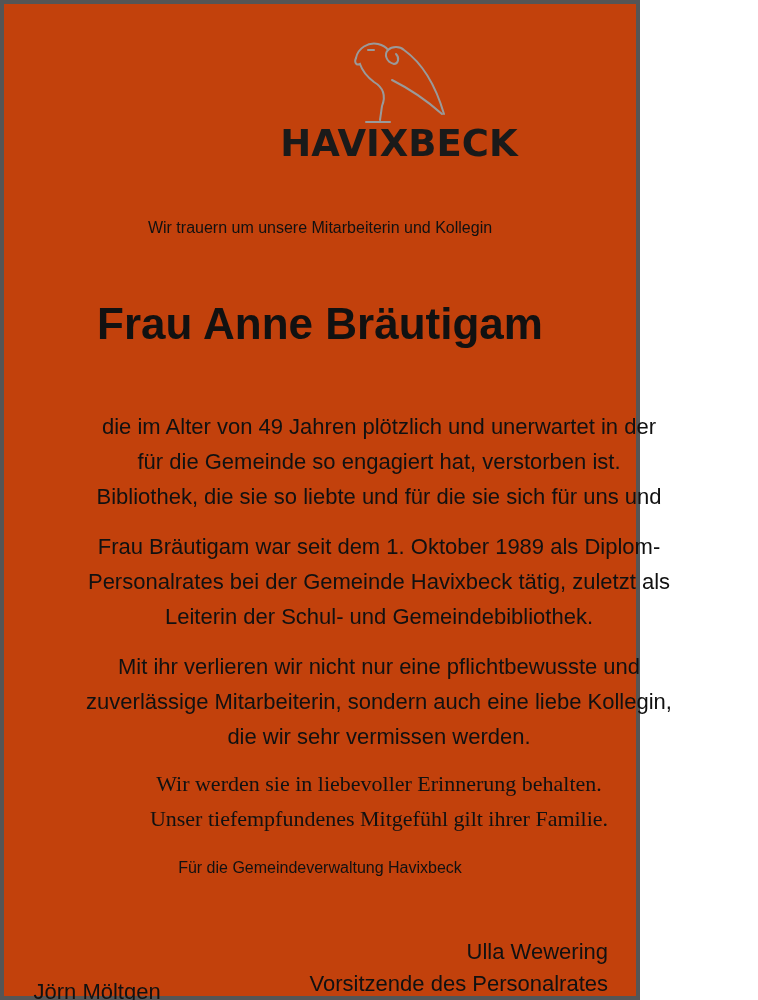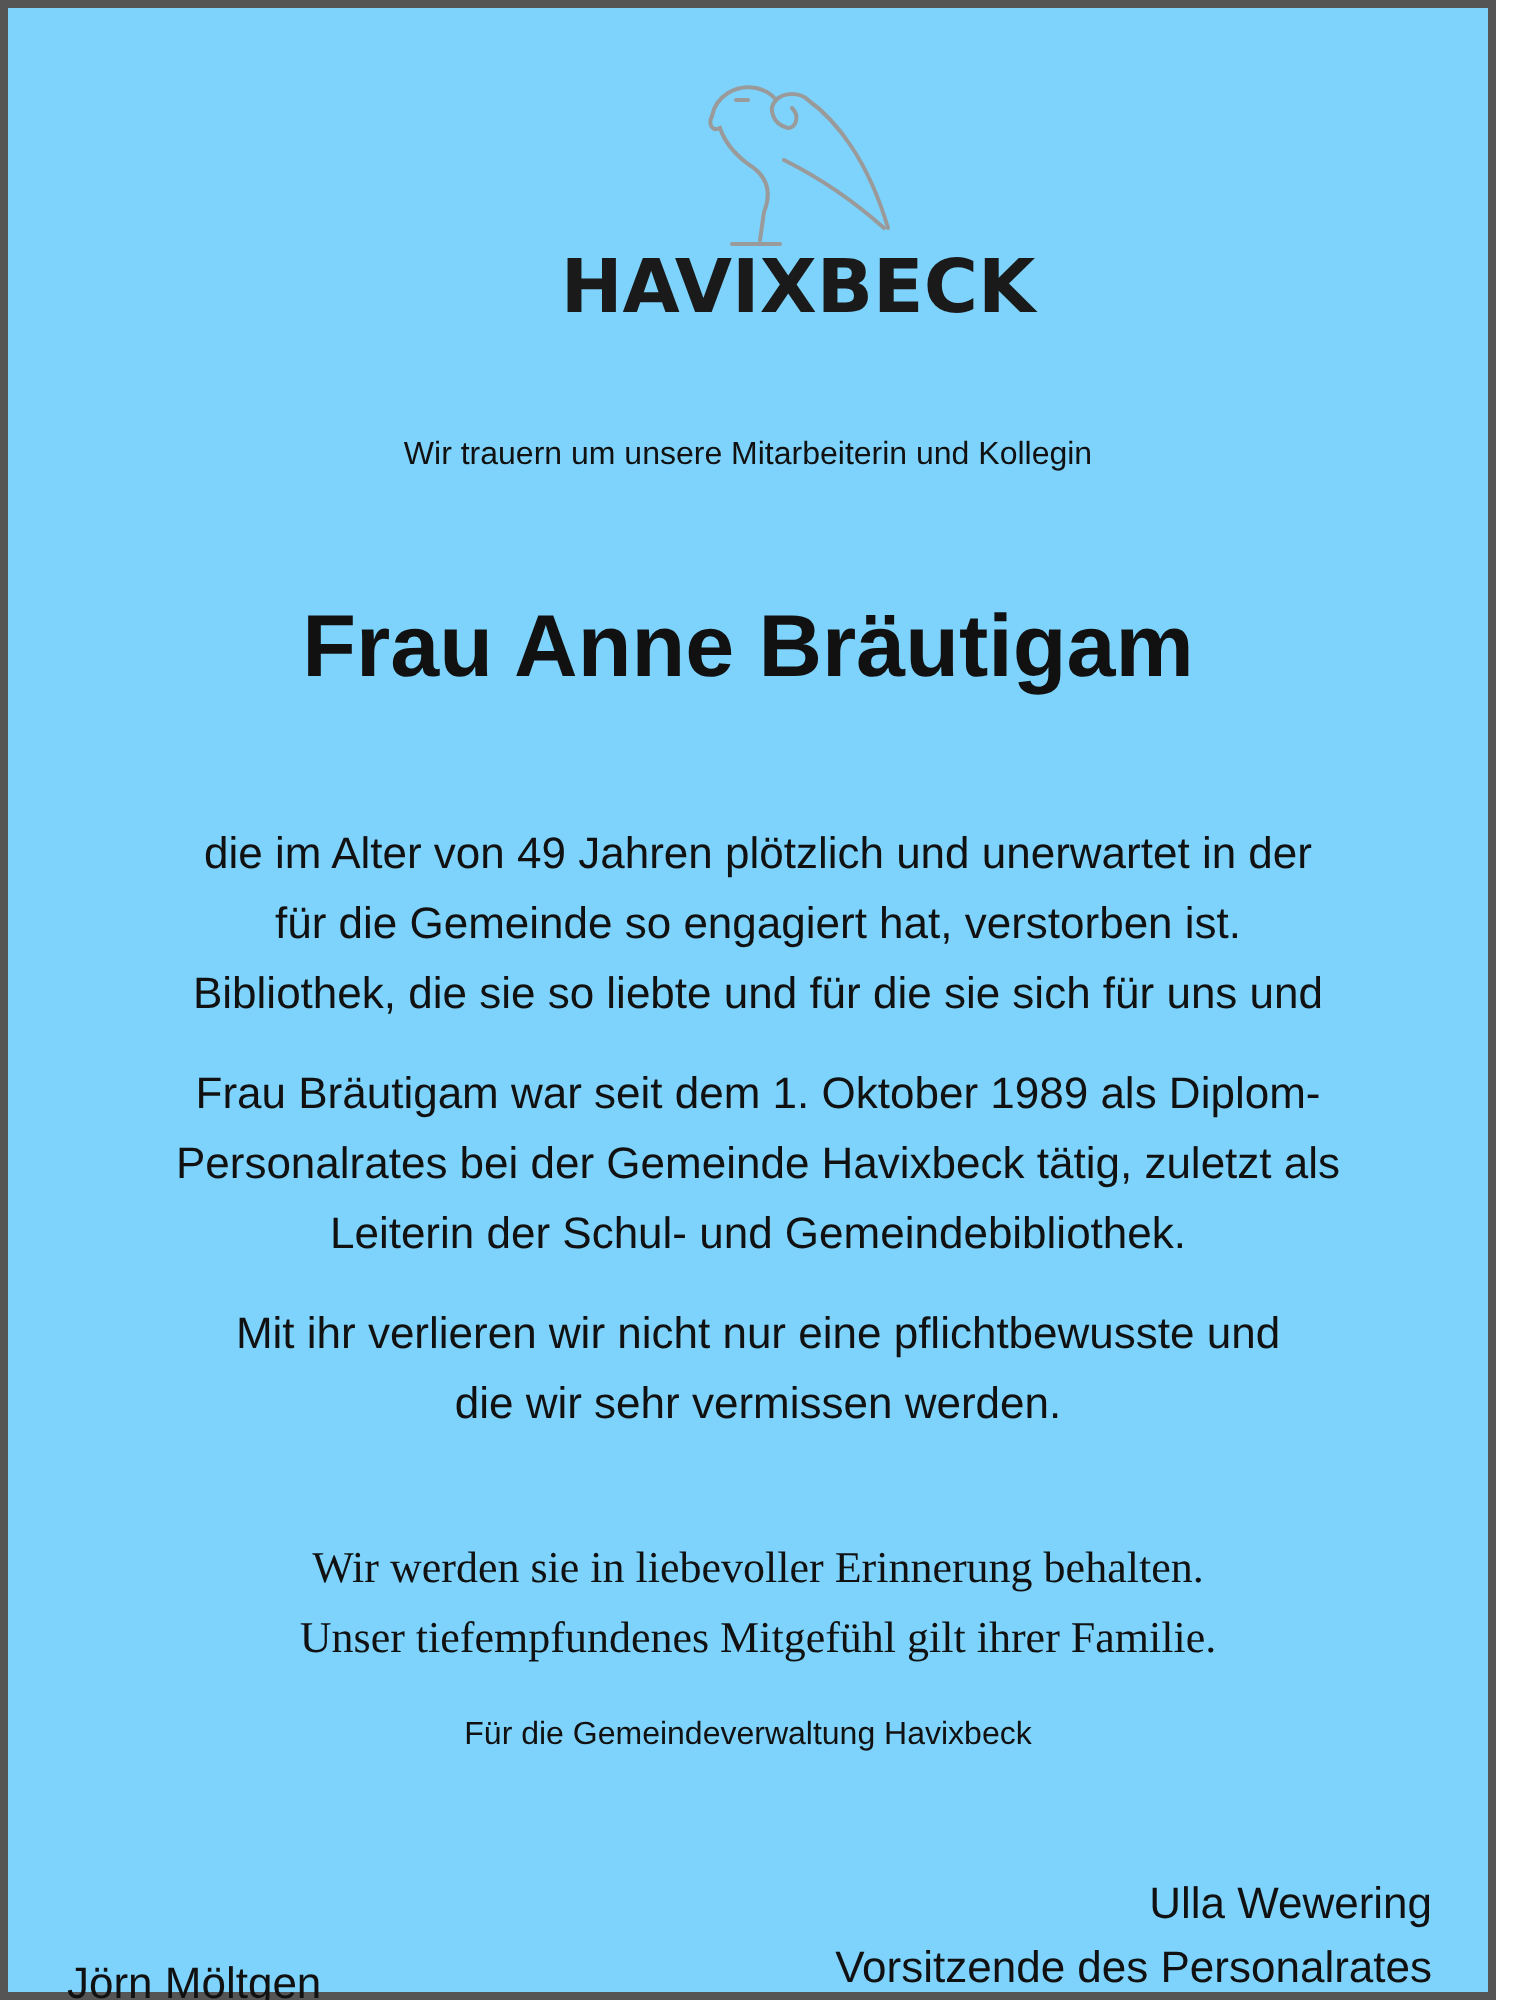--- a/index.html
+++ b/index.html
@@ -1,19 +1,19 @@
 <!DOCTYPE html>
 <html><head>
 <meta charset="utf-8">
 <style>
   html, body { margin:0; padding:0; }
   body { width:758px; height:1000px; background:#ffffff; }
   .frame {
-    position:absolute; left:0; top:0; width:748px; height:1000px;
-    box-sizing:border-box; border:4px solid #555555; background:#7dd3fc;
+    position:absolute; left:0; top:0; width:640px; height:1000px;
+    box-sizing:border-box; border:4px solid #555555; background:#c2410c;
     font-family:"Liberation Sans", sans-serif; color:#111;
   }
   .logo { position:absolute; left:270px; top:32px; width:250px; height:130px; }
   .logo svg { position:absolute; left:70px; top:0; }
   .logo-text {
     position:absolute; left:0; top:88px; width:250px; text-align:center;
     font-family:"DejaVu Sans", sans-serif; font-weight:bold; font-size:37px;
     letter-spacing:0px; color:#1a1a1a; line-height:40px;
   }
   .line { position:absolute; left:0; width:100%; text-align:center; font-size:16px; line-height:32px; }
@@ -59,20 +59,21 @@
   </div>
 
   <div class="para p2">
     <div>Frau Bräutigam war seit dem 1. Oktober 1989 als Diplom-</div>
     <div>Personalrates bei der Gemeinde Havixbeck tätig, zuletzt als</div>
     <div>Leiterin der Schul- und Gemeindebibliothek.</div>
   </div>
 
   <div class="para p3">
     <div>Mit ihr verlieren wir nicht nur eine pflichtbewusste und</div>
+    <div>zuverlässige Mitarbeiterin, sondern auch eine liebe Kollegin,</div>
     <div>die wir sehr vermissen werden.</div>
   </div>
 
   <div class="para p4">
     <div>Wir werden sie in liebevoller Erinnerung behalten.</div>
     <div>Unser tiefempfundenes Mitgefühl gilt ihrer Familie.</div>
   </div>
 
   <div class="line org">Für die Gemeindeverwaltung Havixbeck</div>
 

